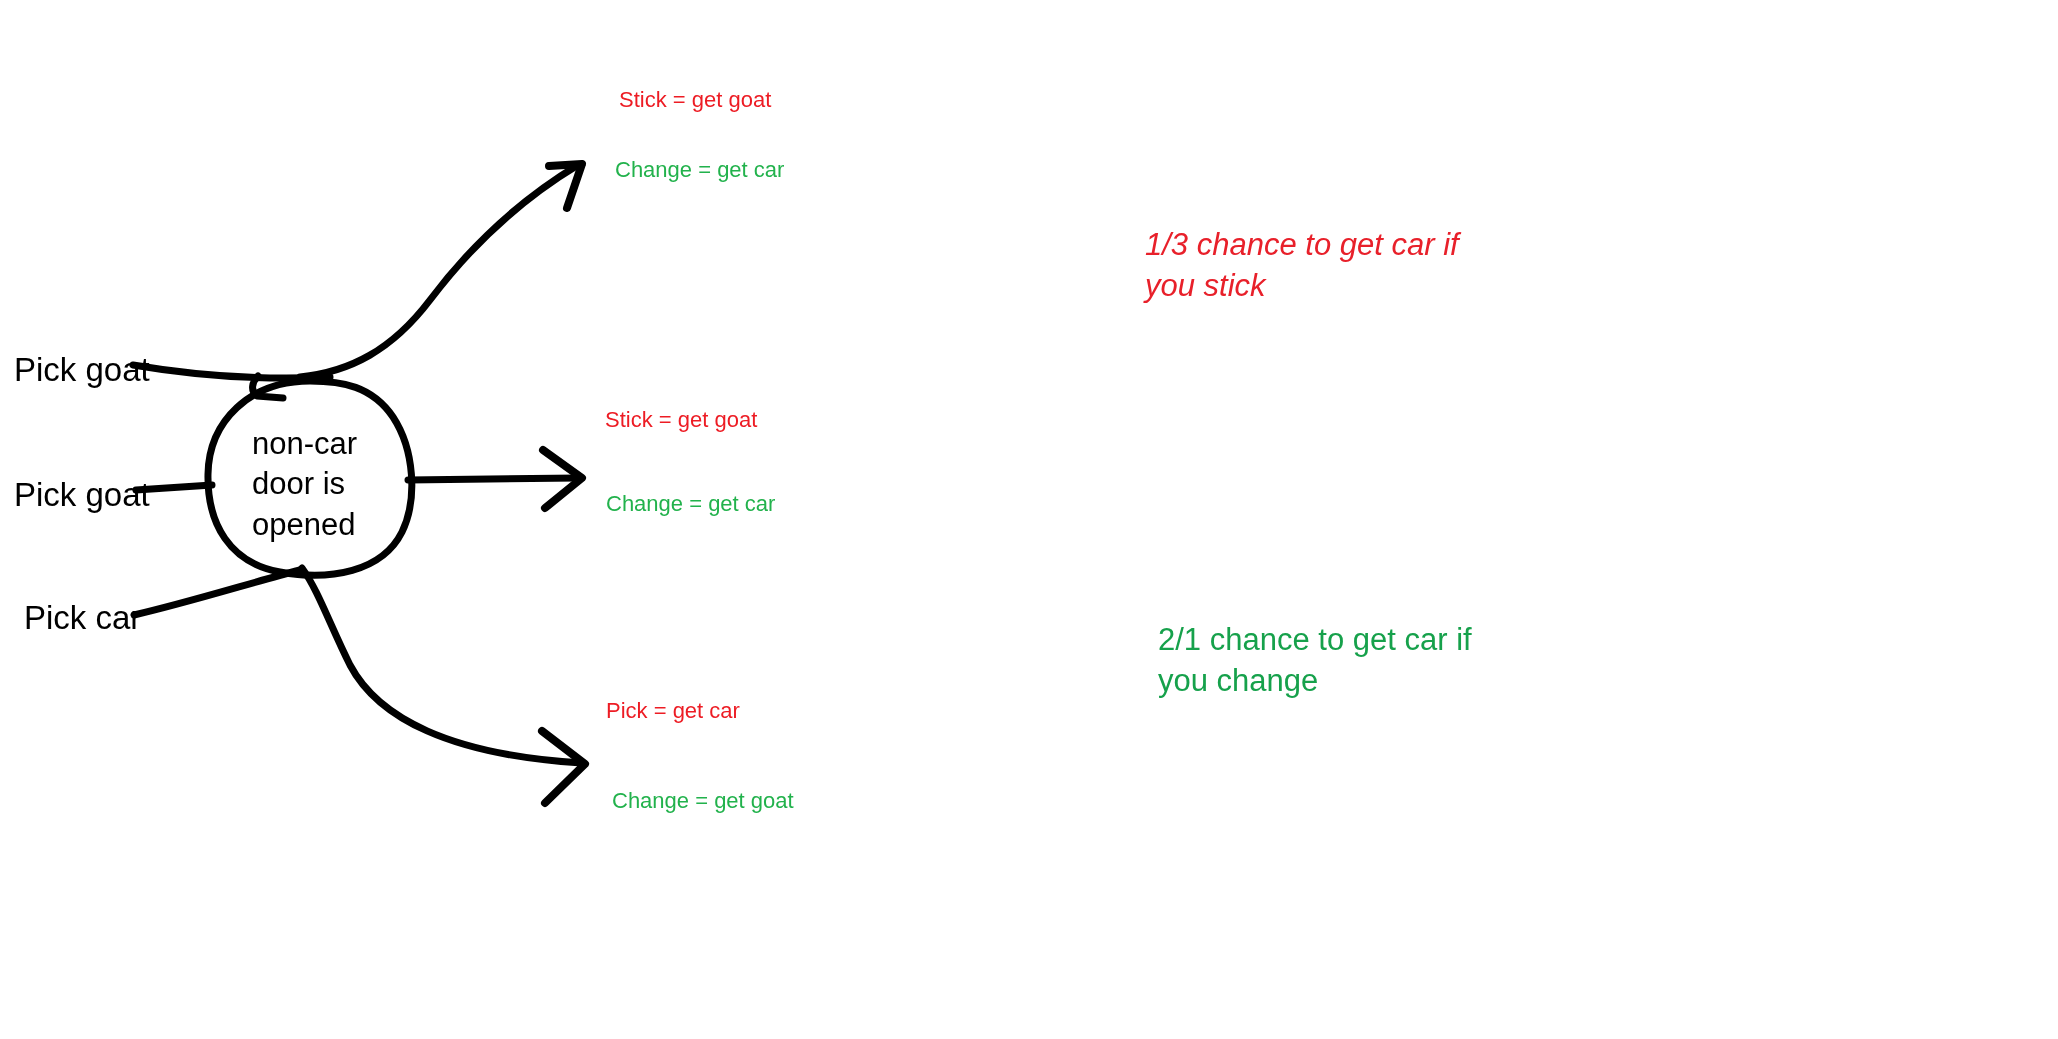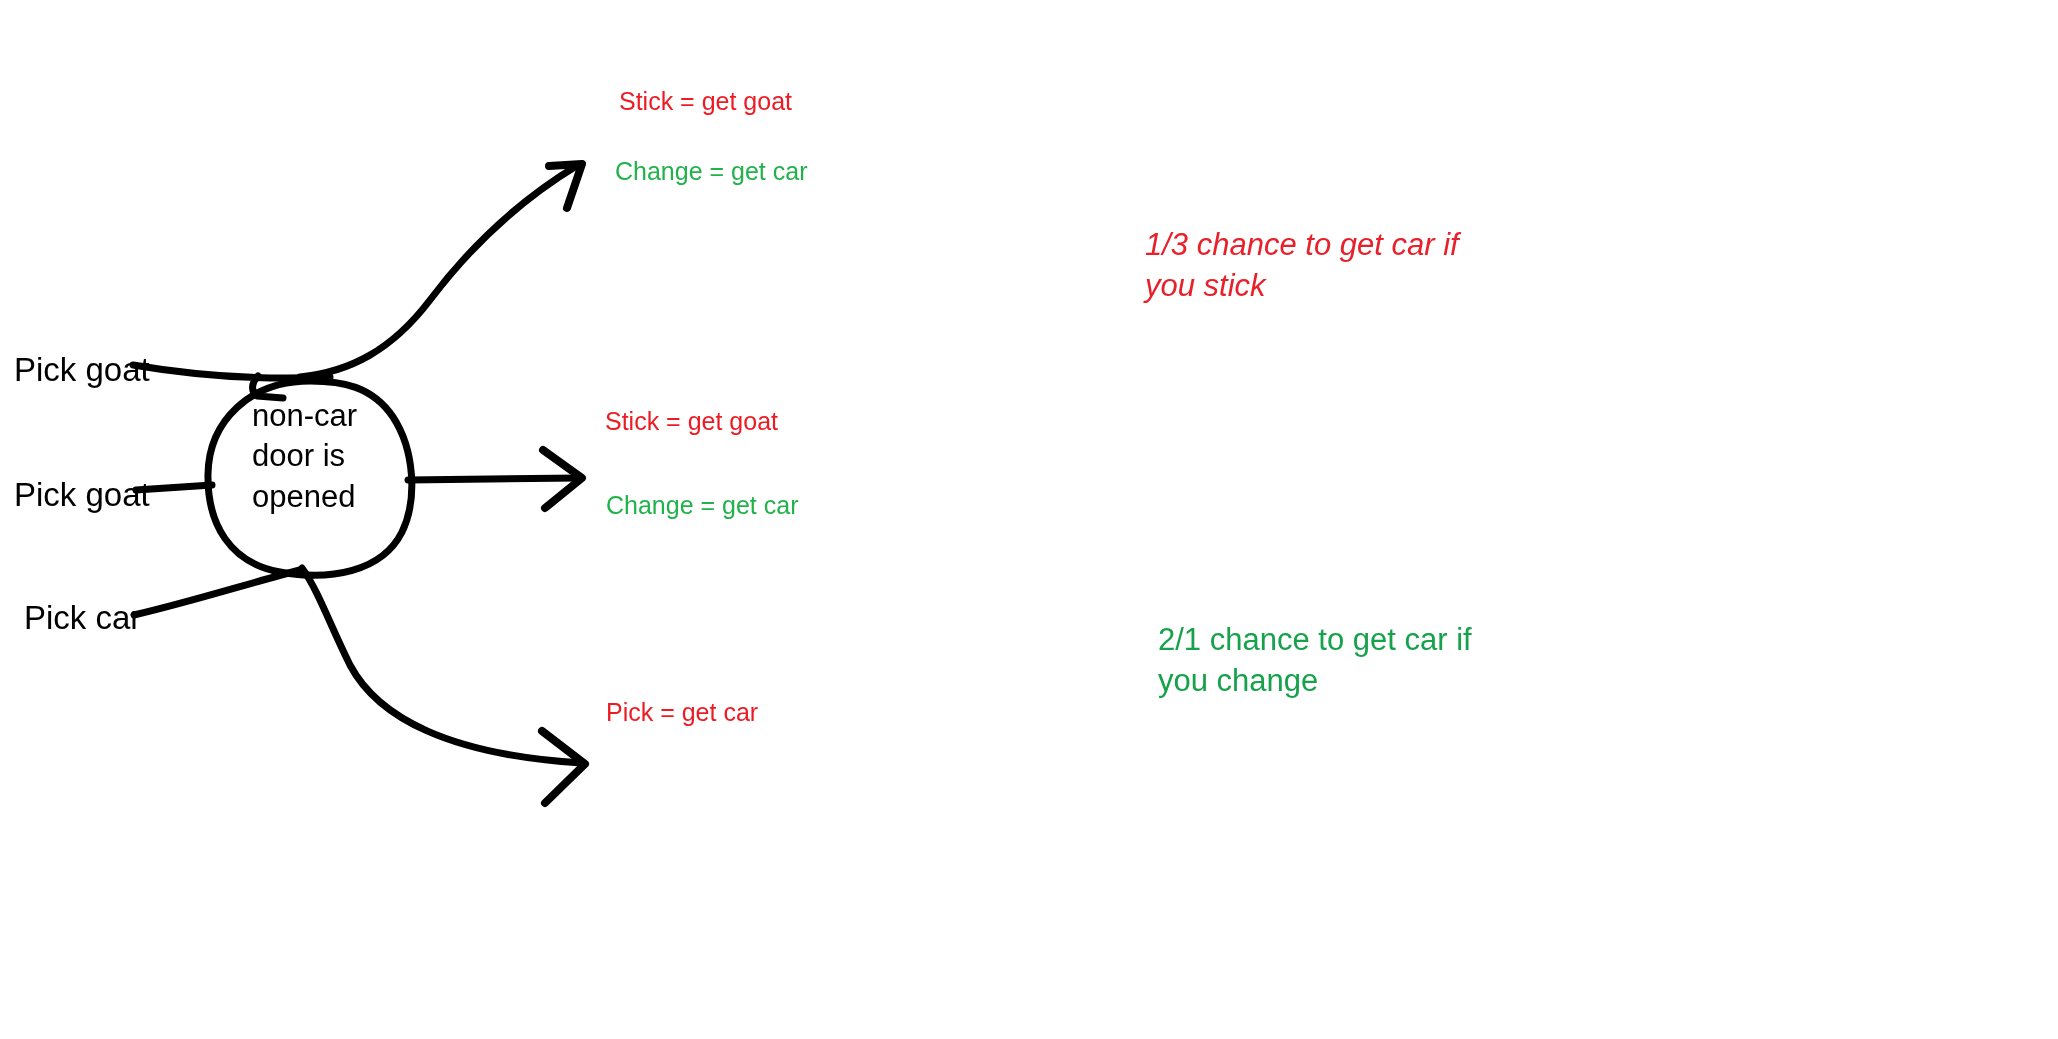--- a/index.html
+++ b/index.html
@@ -36,21 +36,21 @@
     line-height: 1.30;
     color: #000000;
     font-size: 31px;
     white-space: pre-line;
   }
   .left-label {
     color: #000000;
     font-size: 33px;
   }
   .branch-label {
-    font-size: 25px;
+    font-size: 22px;
   }
   .summary-label {
     font-size: 31px;
     line-height: 1.33;
     white-space: pre-line;
   }
 </style>
 </head>
 <body>
 
@@ -80,40 +80,41 @@
 
     <path d="M 408 480 L 578 478" fill="none" stroke="#000000" stroke-width="7" stroke-linecap="round"></path>
     <path d="M 543 450 L 582 478 L 545 508" fill="none" stroke="#000000" stroke-width="8" stroke-linecap="round" stroke-linejoin="round"></path>
 
     <path d="M 302 568
              C 318 590, 330 625, 350 665
              C 378 718, 450 755, 582 763" fill="none" stroke="#000000" stroke-width="7" stroke-linecap="round"></path>
     <path d="M 542 731 L 585 764 L 545 803" fill="none" stroke="#000000" stroke-width="8" stroke-linecap="round" stroke-linejoin="round"></path>
   </svg>
 
-  <div class="node-text" style="left:252px; top:396px; width:140px;">non-car
+  <div class="node-text" style="left:252px; top:424px; width:140px;">non-car
 door is
 opened</div>
 
   <div class="lbl left-label" style="left:14px; top:349px;">Pick goat</div>
 
   <div class="lbl left-label" style="left:14px; top:474px;">Pick goat</div>
 
   <div class="lbl left-label" style="left:24px; top:597px;">Pick car</div>
 
   <div class="lbl branch-label" style="left:619px; top:86px; color:#ED1C24;">Stick = get goat</div>
 
   <div class="lbl branch-label" style="left:615px; top:156px; color:#22B24C;">Change = get car</div>
 
   <div class="lbl branch-label" style="left:605px; top:406px; color:#ED1C24;">Stick = get goat</div>
 
   <div class="lbl branch-label" style="left:606px; top:490px; color:#22B24C;">Change = get car</div>
 
   <div class="lbl branch-label" style="left:606px; top:697px; color:#ED1C24;">Pick = get car</div>
 
+  <div class="lbl branch-label" style="left:612px; top:787px; color:#22B24C;">Change = get goat</div>
 
   <div class="lbl summary-label" style="left:1145px; top:224px; width:340px; color:#E8202A;font-style:italic;">1/3 chance to get car if
 you stick</div>
 
   <div class="lbl summary-label" style="left:1158px; top:619px; width:340px; color:#16A14B;">2/1 chance to get car if
 you change</div>
 
 </div>
 
 </body></html>

